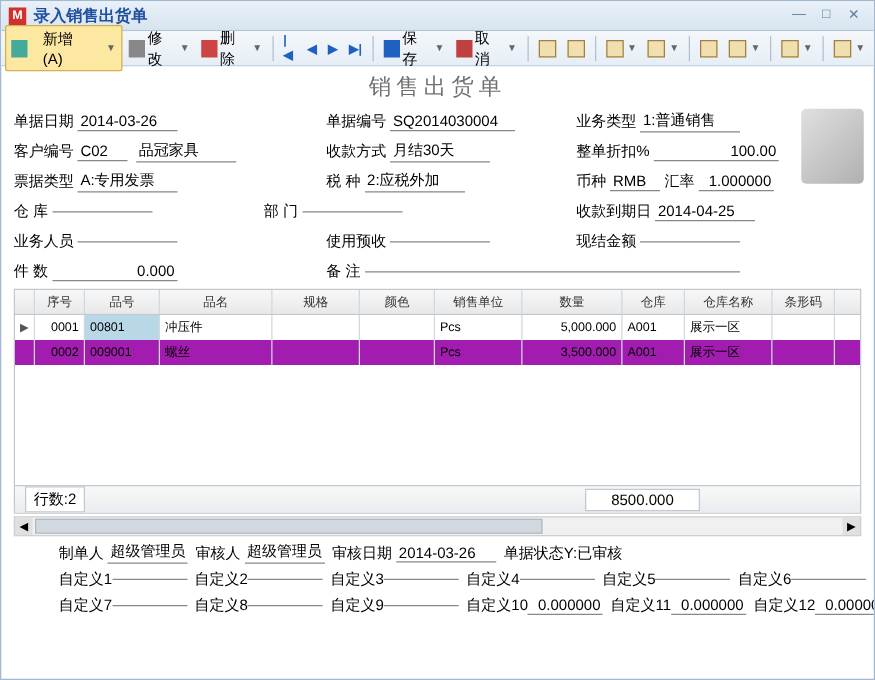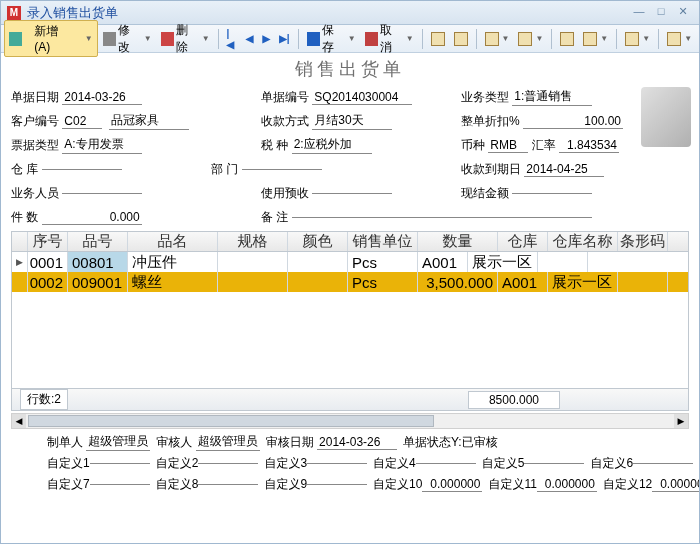--- a/index.html
+++ b/index.html
@@ -1,19 +1,19 @@
 <!DOCTYPE html>
 <html><head>
   <meta charset="utf-8">
   <style>
     * { margin: 0; padding: 0; box-sizing: border-box; }
     body { font-family: "Microsoft YaHei", SimSun, Arial, sans-serif; font-size: 12px; background: #fff; width: 700px; height: 544px; overflow: hidden; border: 1px solid #a0b8d0; }
     .titlebar { background: linear-gradient(#e8f0f8, #d8e4f0); height: 24px; display: flex; align-items: center; padding: 0 6px; border-bottom: 1px solid #b0c4d8; }
     .titlebar .app-icon { width: 14px; height: 14px; background: #d03030; color: #fff; font-size: 10px; font-weight: bold; display: flex; align-items: center; justify-content: center; margin-right: 6px; }
-    .titlebar .title { color: #2050a0; font-weight: normal; font-size: 13px; flex: 1; }
+    .titlebar .title { color: #2050a0; font-weight: bold; font-size: 13px; flex: 1; }
     .titlebar .winbtn { width: 20px; height: 16px; margin-left: 2px; text-align: center; color: #6080a0; cursor: pointer; font-size: 11px; }
     .toolbar { background: linear-gradient(#f4f7fb, #e6eef6); height: 28px; display: flex; align-items: center; padding: 0 3px; border-bottom: 1px solid #c0d0e0; gap: 1px; }
     .tb-btn { display: flex; align-items: center; padding: 2px 4px; cursor: pointer; border-radius: 2px; gap: 2px; }
     .tb-btn.highlight { background: #fce8a0; border: 1px solid #d0b050; gap: 12px; }
     .tb-sep { width: 1px; height: 20px; background: #b0c0d0; margin: 0 3px; }
     .tb-icon { width: 14px; height: 14px; display: inline-block; }
     .tb-dd { font-size: 8px; color: #666; margin-left: 1px; }
     .i-new { background: #4a9; } .i-edit { background: #888; } .i-del { background: #c44; }
     .i-nav { color: #2060c0; font-weight: bold; font-size: 10px; }
     .i-save { background: #2060c0; } .i-cancel { background: #c04040; }
@@ -23,25 +23,25 @@
     .form-row { display: flex; margin-bottom: 4px; height: 20px; align-items: center; }
     .form-cell { display: flex; align-items: center; }
     .c1 { width: 250px; } .c2 { width: 200px; } .c3 { width: 200px; }
     .lbl { color: #000; white-space: nowrap; }
     .val { border-bottom: 1px solid #888; min-width: 60px; padding: 0 2px; color: #000; white-space: nowrap; }
     .val.w40 { min-width: 40px; } .val.w80 { min-width: 80px; } .val.w100 { min-width: 100px; } .val.w60 { min-width: 60px; }
     .val.ta-r { text-align: right; }
     .form-img { position: absolute; right: 8px; top: 0; width: 50px; height: 60px; background: linear-gradient(135deg, #e0e0e0, #b0b0b0); border-radius: 4px; }
     .grid { margin: 4px 10px 0; border: 1px solid #c0c8d0; height: 180px; display: flex; flex-direction: column; background: #fff; }
     .grid-head { display: flex; background: linear-gradient(#f8f8f8, #e8e8e8); border-bottom: 1px solid #c0c8d0; height: 20px; }
-    .gh, .gc { border-right: 1px solid #d0d8e0; padding: 2px 4px; overflow: hidden; white-space: nowrap; font-size: 15px; display: flex; align-items: center; }
+    .gh, .gc { border-right: 1px solid #d0d8e0; padding: 2px 4px; overflow: hidden; white-space: nowrap; font-size: 10px; display: flex; align-items: center; }
     .gh { justify-content: center; color: #333; }
     .grid-body { flex: 1; overflow: hidden; }
     .grid-row { display: flex; height: 20px; }
-    .grid-row.r0 { background: #fff; } .grid-row.r1 { background: #eab308; }
+    .grid-row.r0 { background: #fff; } .grid-row.r1 { background: #a21caf; }
     .gc.num { justify-content: flex-end; }
     .gc.sel { background: #b8d8e8 !important; }
     .w-sel { width: 16px; } .w-seq { width: 40px; } .w-pno { width: 60px; } .w-pname { width: 90px; }
     .w-spec { width: 70px; } .w-color { width: 60px; } .w-unit { width: 70px; } .w-qty { width: 80px; }
     .w-wh { width: 50px; } .w-whn { width: 70px; } .w-bar { width: 50px; }
     .row-ind { color: #555; font-size: 9px; justify-content: center; }
     .grid-footer { display: flex; background: linear-gradient(#f8f8f8, #e8ecf0); border-top: 1px solid #c0c8d0; height: 22px; align-items: center; padding: 0 8px; }
     .footer-rows { background: #fff; border: 1px solid #c0c8d0; padding: 1px 6px; }
     .footer-total { margin-left: auto; margin-right: 120px; background: #fff; border: 1px solid #c0c8d0; padding: 1px 20px; text-align: right; }
     .hscroll { height: 16px; background: #f0f0f0; border: 1px solid #d0d0d0; margin: 2px 10px; position: relative; }
@@ -150,21 +150,21 @@
     <div class="form-cell c3"><span class="lbl">业务类型</span>&nbsp;<span class="val w80">1:普通销售</span></div>
   </div>
   <div class="form-row">
     <div class="form-cell c1"><span class="lbl">客户编号</span>&nbsp;<span class="val w40">C02</span>&nbsp;&nbsp;<span class="val w80">品冠家具</span></div>
     <div class="form-cell c2"><span class="lbl">收款方式</span>&nbsp;<span class="val w80">月结30天</span></div>
     <div class="form-cell c3"><span class="lbl">整单折扣%</span>&nbsp;<span class="val w100 ta-r">100.00</span></div>
   </div>
   <div class="form-row">
     <div class="form-cell c1"><span class="lbl">票据类型</span>&nbsp;<span class="val w80">A:专用发票</span></div>
     <div class="form-cell c2"><span class="lbl">税      种</span>&nbsp;<span class="val w80">2:应税外加</span></div>
-    <div class="form-cell c3"><span class="lbl">币种</span>&nbsp;<span class="val w40">RMB</span>&nbsp;<span class="lbl">汇率</span>&nbsp;<span class="val w60 ta-r">1.843534</span></div>
+    <div class="form-cell c3"><span class="lbl">币种</span>&nbsp;<span class="val w40">RMB</span>&nbsp;<span class="lbl">汇率</span>&nbsp;<span class="val w60 ta-r">1.000000</span></div>
   </div>
   <div class="form-row">
     <div class="form-cell c2"><span class="lbl">仓      库</span>&nbsp;<span class="val w80"></span></div>
     <div class="form-cell c1"><span class="lbl">部      门</span>&nbsp;<span class="val w80"></span></div>
     <div class="form-cell c3"><span class="lbl">收款到期日</span>&nbsp;<span class="val w80">2014-04-25</span></div>
   </div>
   <div class="form-row">
     <div class="form-cell c1"><span class="lbl">业务人员</span>&nbsp;<span class="val w80"></span></div>
     <div class="form-cell c2"><span class="lbl">使用预收</span>&nbsp;<span class="val w80"></span></div>
     <div class="form-cell c3"><span class="lbl">现结金额</span>&nbsp;<span class="val w80"></span></div>
@@ -191,20 +191,21 @@
   </div>
   <div class="grid-body">
     <div class="grid-row r0">
       <div class="gc w-sel row-ind">▶</div>
       <div class="gc w-seq num">0001</div>
       <div class="gc w-pno sel">00801</div>
       <div class="gc w-pname">冲压件</div>
       <div class="gc w-spec"></div>
       <div class="gc w-color"></div>
       <div class="gc w-unit">Pcs</div>
+      <div class="gc w-qty num">5,000.000</div>
       <div class="gc w-wh">A001</div>
       <div class="gc w-whn">展示一区</div>
       <div class="gc w-bar"></div>
     </div>
     <div class="grid-row r1">
       <div class="gc w-sel row-ind"></div>
       <div class="gc w-seq num">0002</div>
       <div class="gc w-pno">009001</div>
       <div class="gc w-pname">螺丝</div>
       <div class="gc w-spec"></div>

